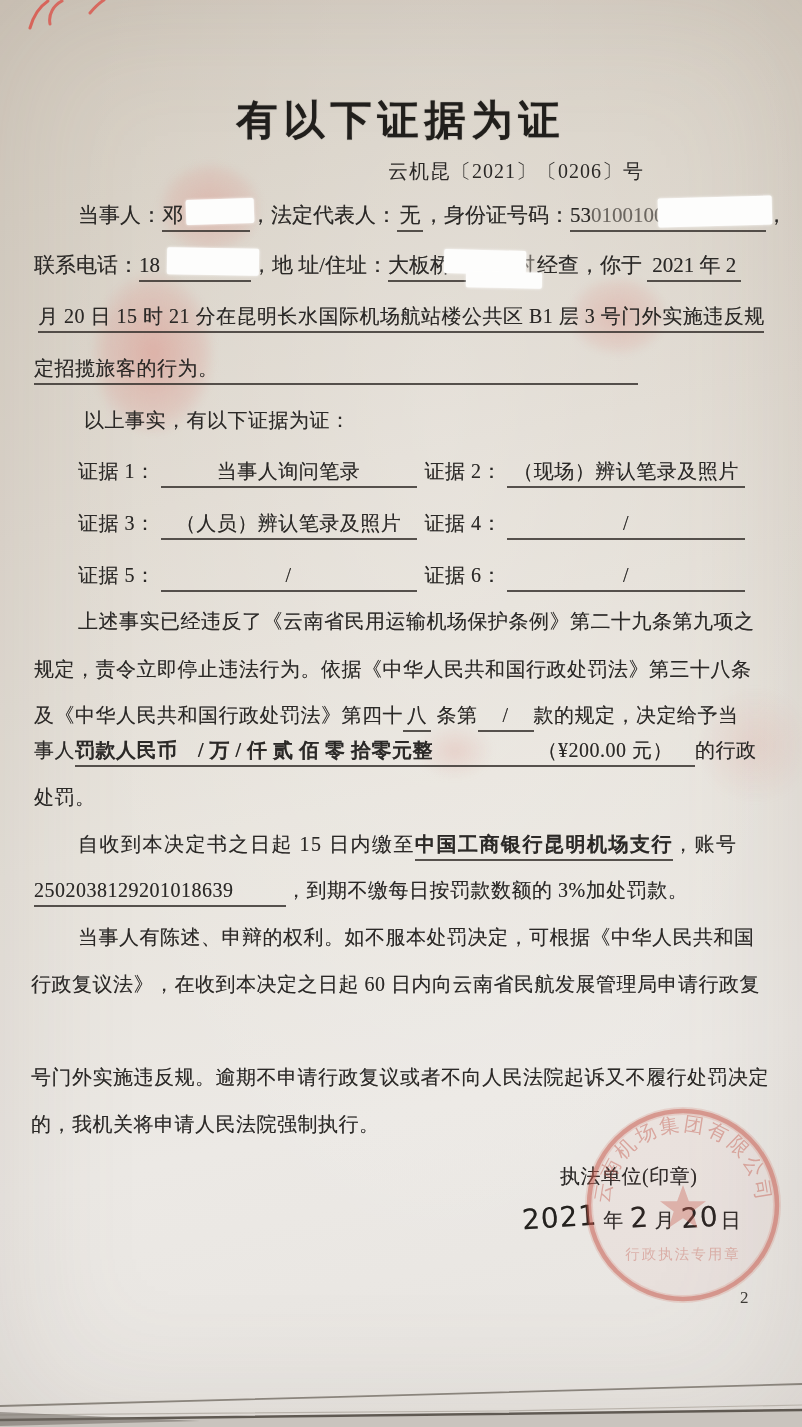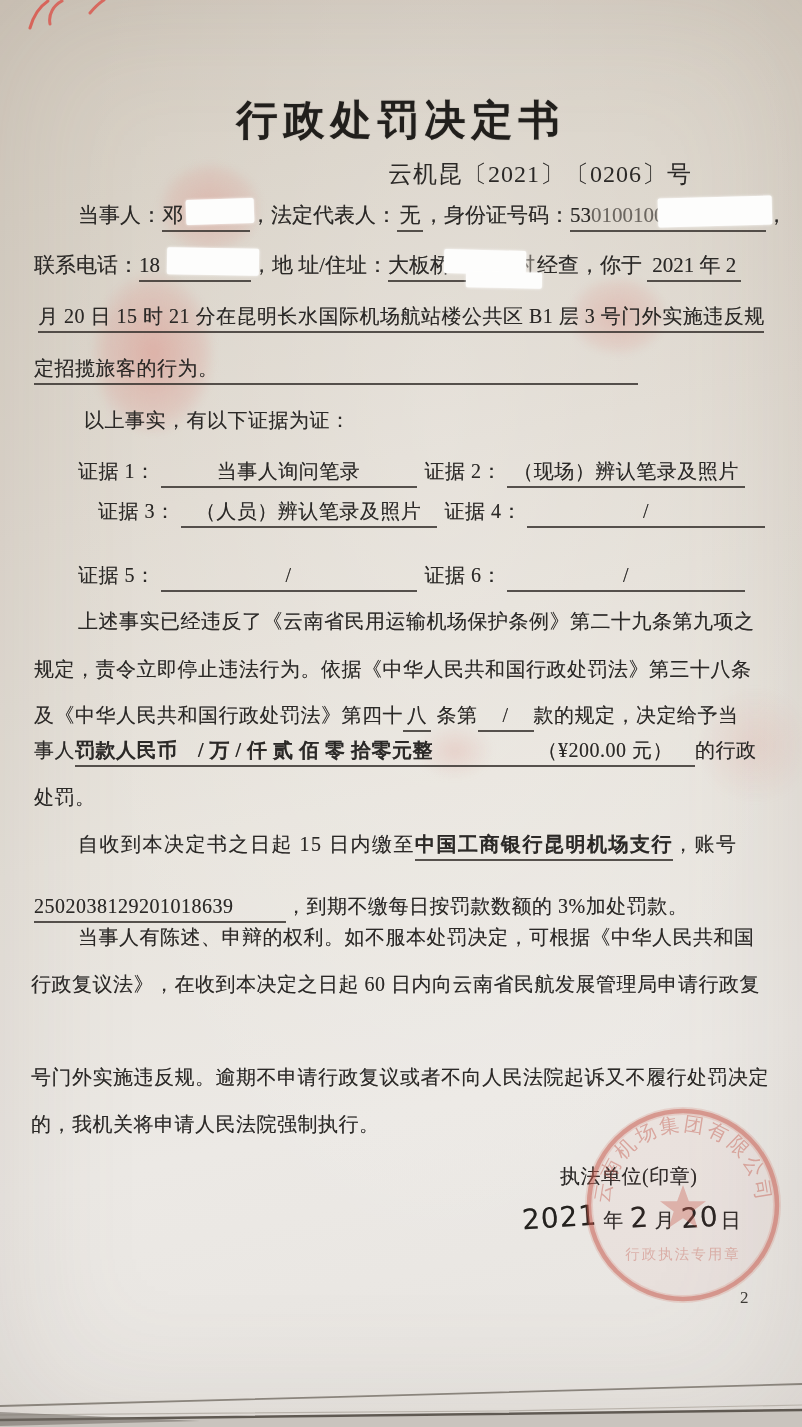--- a/index.html
+++ b/index.html
@@ -7,21 +7,21 @@
     position:relative;width:802px;height:1427px;margin:0 auto;overflow:hidden;
     background:linear-gradient(168deg,#d2cabe 0%,#d8d1c6 14%,#e0dad1 34%,#e8e4dd 55%,#ecE9e5 75%,#e7e4e0 100%);
     box-shadow:inset 0 0 140px rgba(118,102,86,.16);
     font-family:"Liberation Serif","DejaVu Serif",serif;
     color:#2b2927;
   }
   .sheen{position:absolute;inset:0;background:radial-gradient(ellipse at 55% 30%,rgba(255,255,255,.22),transparent 62%);pointer-events:none;}
   .ln{position:absolute;white-space:nowrap;font-size:20px;line-height:26px;letter-spacing:.5px;text-shadow:0 0 .6px rgba(43,41,39,.45);}
   .sm{font-size:21px;letter-spacing:0;}
   .title{position:absolute;top:93px;left:0;width:100%;text-align:center;font-size:41px;font-weight:bold;letter-spacing:6px;color:#211f1c;text-shadow:0 0 1px rgba(30,28,26,.55);}
-  .docno{position:absolute;top:158px;left:388px;font-size:24px;letter-spacing:1px;}
+  .docno{position:absolute;top:158px;left:388px;font-size:20px;letter-spacing:1px;}
   .u{display:inline-block;border-bottom:2px solid rgba(52,48,44,.82);padding-bottom:2px;position:relative;}
   .uc{text-align:center;}
   .b{font-weight:bold;}
   .flexu{display:inline-flex;justify-content:space-between;align-items:baseline;}
   .ev-label{display:inline-block;margin-right:5px;}
   .ev-v1{width:256px;margin-right:8px;}
   .ev-v2{width:238px;}
   .redact{position:absolute;background:#fdfdfc;border-radius:2px;box-shadow:0 0 3px rgba(255,255,255,.9);}
   .faint{color:rgba(80,74,68,.55);}
   .fingerprint{position:absolute;border-radius:50%;filter:blur(3px);pointer-events:none;}
@@ -43,21 +43,21 @@
   <div class="fingerprint" style="left:568px;top:276px;width:100px;height:80px;background:radial-gradient(ellipse,rgba(220,146,136,.4),rgba(220,146,136,.16) 55%,transparent 72%);"></div>
   <div class="fingerprint" style="left:416px;top:722px;width:78px;height:58px;background:radial-gradient(ellipse,rgba(221,150,140,.26),transparent 70%);"></div>
   <div class="fingerprint" style="left:696px;top:686px;width:118px;height:118px;background:radial-gradient(ellipse,rgba(221,150,140,.2),transparent 70%);"></div>
 
   <svg class="penmarks" width="140" height="40" viewBox="0 0 140 40">
     <path d="M30,28 C33,17 39,7 48,1" stroke="#d9534a" stroke-width="3" fill="none" stroke-linecap="round" opacity=".85"></path>
     <path d="M50,24 C48,14 54,5 62,1" stroke="#d9534a" stroke-width="3" fill="none" stroke-linecap="round" opacity=".8"></path>
     <path d="M90,13 C95,7 99,3 104,0" stroke="#d9534a" stroke-width="3" fill="none" stroke-linecap="round" opacity=".8"></path>
   </svg>
 
-  <div class="title">行政处罚决定书</div>
+  <div class="title">有以下证据为证</div>
   <div class="docno">云机昆〔2021〕〔0206〕号</div>
 
   <div class="ln sm" style="top:202px;left:78px;">
     <span>当事人：</span><span class="u" style="width:88px;"><span>邓</span><span class="redact" style="left:24px;top:-3px;width:68px;height:25px;transform:rotate(-2deg);"></span></span><span>，法定代表人：</span><span class="u uc" style="width:26px;">无</span><span>，身份证号码：</span><span class="u" style="width:196px;"><span>53</span><span class="faint">0100100</span><span class="redact" style="left:88px;top:-5px;width:114px;height:29px;transform:rotate(-1.5deg);"></span></span><span>，</span>
   </div>
 
   <div class="ln sm" style="top:252px;left:34px;">
     <span>联系电话：</span><span class="u" style="width:112px;"><span>18</span><span class="redact" style="left:28px;top:-4px;width:92px;height:27px;transform:rotate(1deg);"></span></span><span>，地 址/住址：</span><span class="u" style="width:128px;"><span>大板桥</span><span class="faint">二甲新村</span><span class="redact" style="left:56px;top:-2px;width:82px;height:24px;transform:rotate(1.5deg);"></span><span class="redact" style="left:78px;top:20px;width:76px;height:16px;transform:rotate(1deg);"></span></span><span>　经查，你于</span> <span class="u uc" style="width:94px;">2021 年 2</span>
   </div>
 
@@ -66,21 +66,21 @@
   </div>
   <div class="ln" style="top:355px;left:34px;">
     <span class="u" style="width:604px;"><span>定招揽旅客的行为。</span></span>
   </div>
 
   <div class="ln" style="top:407px;left:84px;">以上事实，有以下证据为证：</div>
 
   <div class="ln" style="top:458px;left:78px;">
     <span class="ev-label">证据 1：</span><span class="u uc ev-v1">当事人询问笔录</span><span class="ev-label">证据 2：</span><span class="u uc ev-v2">（现场）辨认笔录及照片</span>
   </div>
-  <div class="ln" style="top:498px;left:78px;margin-left:20px;">
+  <div class="ln" style="top:510px;left:78px;">
     <span class="ev-label">证据 3：</span><span class="u uc ev-v1">（人员）辨认笔录及照片</span><span class="ev-label">证据 4：</span><span class="u uc ev-v2">/</span>
   </div>
   <div class="ln" style="top:562px;left:78px;">
     <span class="ev-label">证据 5：</span><span class="u uc ev-v1">/</span><span class="ev-label">证据 6：</span><span class="u uc ev-v2">/</span>
   </div>
 
   <div class="ln" style="top:608px;left:78px;">上述事实已经违反了《云南省民用运输机场保护条例》第二十九条第九项之</div>
   <div class="ln" style="top:656px;left:34px;">规定，责令立即停止违法行为。依据《中华人民共和国行政处罚法》第三十八条</div>
   <div class="ln" style="top:702px;left:34px;">
     <span>及《中华人民共和国行政处罚法》第四十</span><span class="u uc" style="width:28px;">八</span><span> 条第</span><span class="u uc" style="width:56px;">/</span><span>款的规定，决定给予当</span>
@@ -90,21 +90,21 @@
         <span class="b">罚款人民币　/ 万 / 仟 贰 佰 零 拾零元整</span>
         <span>（¥200.00 元）</span>
       </span><span>的行政</span>
   </div>
   <div class="ln" style="top:784px;left:34px;">处罚。</div>
 
   <div class="ln" style="top:831px;left:78px;letter-spacing:1.5px;">
     <span>自收到本决定书之日起 15 日内缴至</span><span class="u b">中国工商银行昆明机场支行</span><span>，账号</span>
   </div>
   <div class="ln" style="top:877px;left:34px;">
-    <span class="u" style="width:252px;margin-top:16px;"><span>2502038129201018639</span></span><span>，到期不缴每日按罚款数额的 3%加处罚款。</span>
+    <span class="u" style="width:252px;"><span>2502038129201018639</span></span><span>，到期不缴每日按罚款数额的 3%加处罚款。</span>
   </div>
 
   <div class="ln" style="top:924px;left:78px;">当事人有陈述、申辩的权利。如不服本处罚决定，可根据《中华人民共和国</div>
   <div class="ln" style="top:971px;left:31px;">行政复议法》，在收到本决定之日起 60 日内向云南省民航发展管理局申请行政复</div>
   <div class="ln" style="top:1064px;left:31px;">号门外实施违反规。逾期不申请行政复议或者不向人民法院起诉又不履行处罚决定</div>
   <div class="ln" style="top:1111px;left:31px;">的，我机关将申请人民法院强制执行。</div>
 
   <div class="ln" style="top:1163px;left:560px;">执法单位(印章)</div>
   <div class="ln" style="top:1205px;left:522px;">
     <span class="hand">2021</span><span class="datechar">年</span><span class="hand">2</span><span class="datechar">月</span><span class="hand">20</span><span class="datechar" style="margin-left:2px;">日</span>

